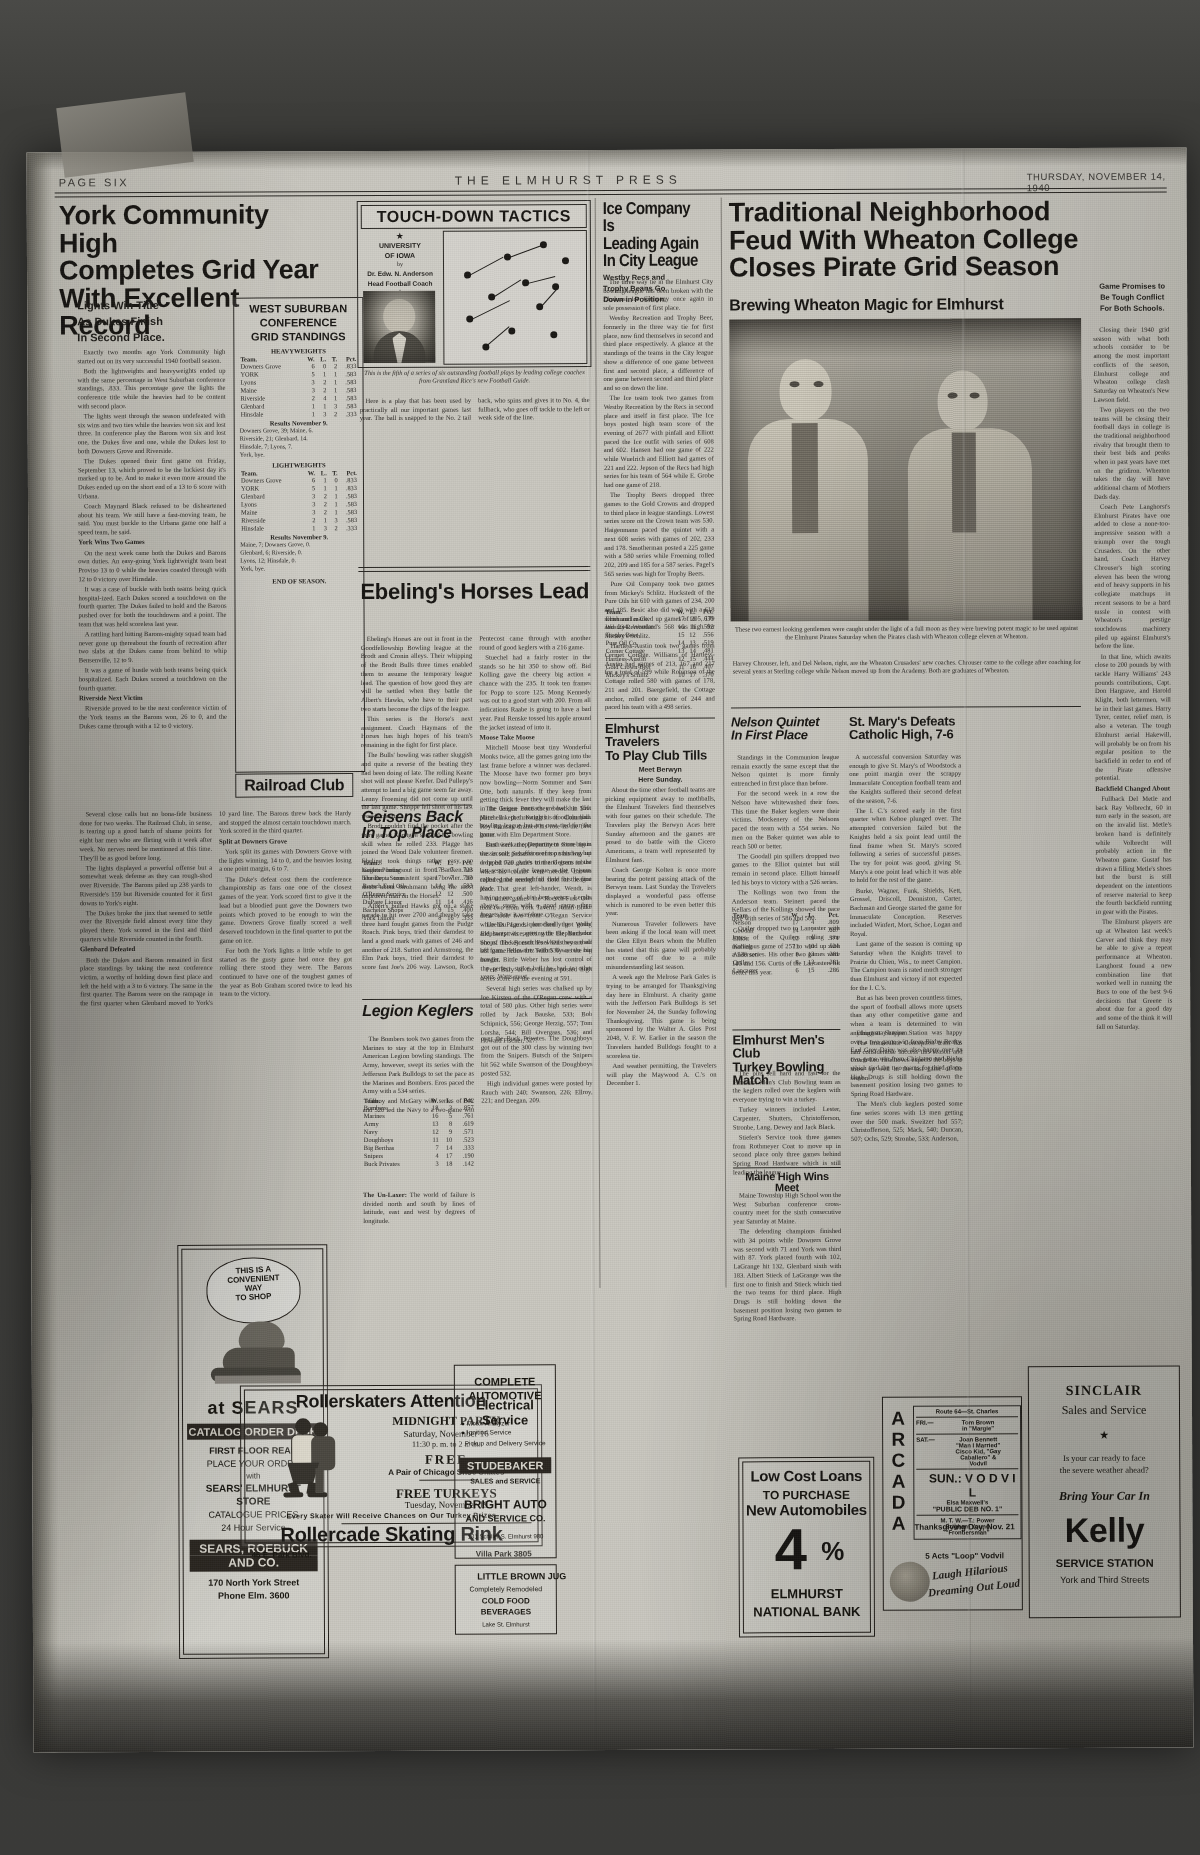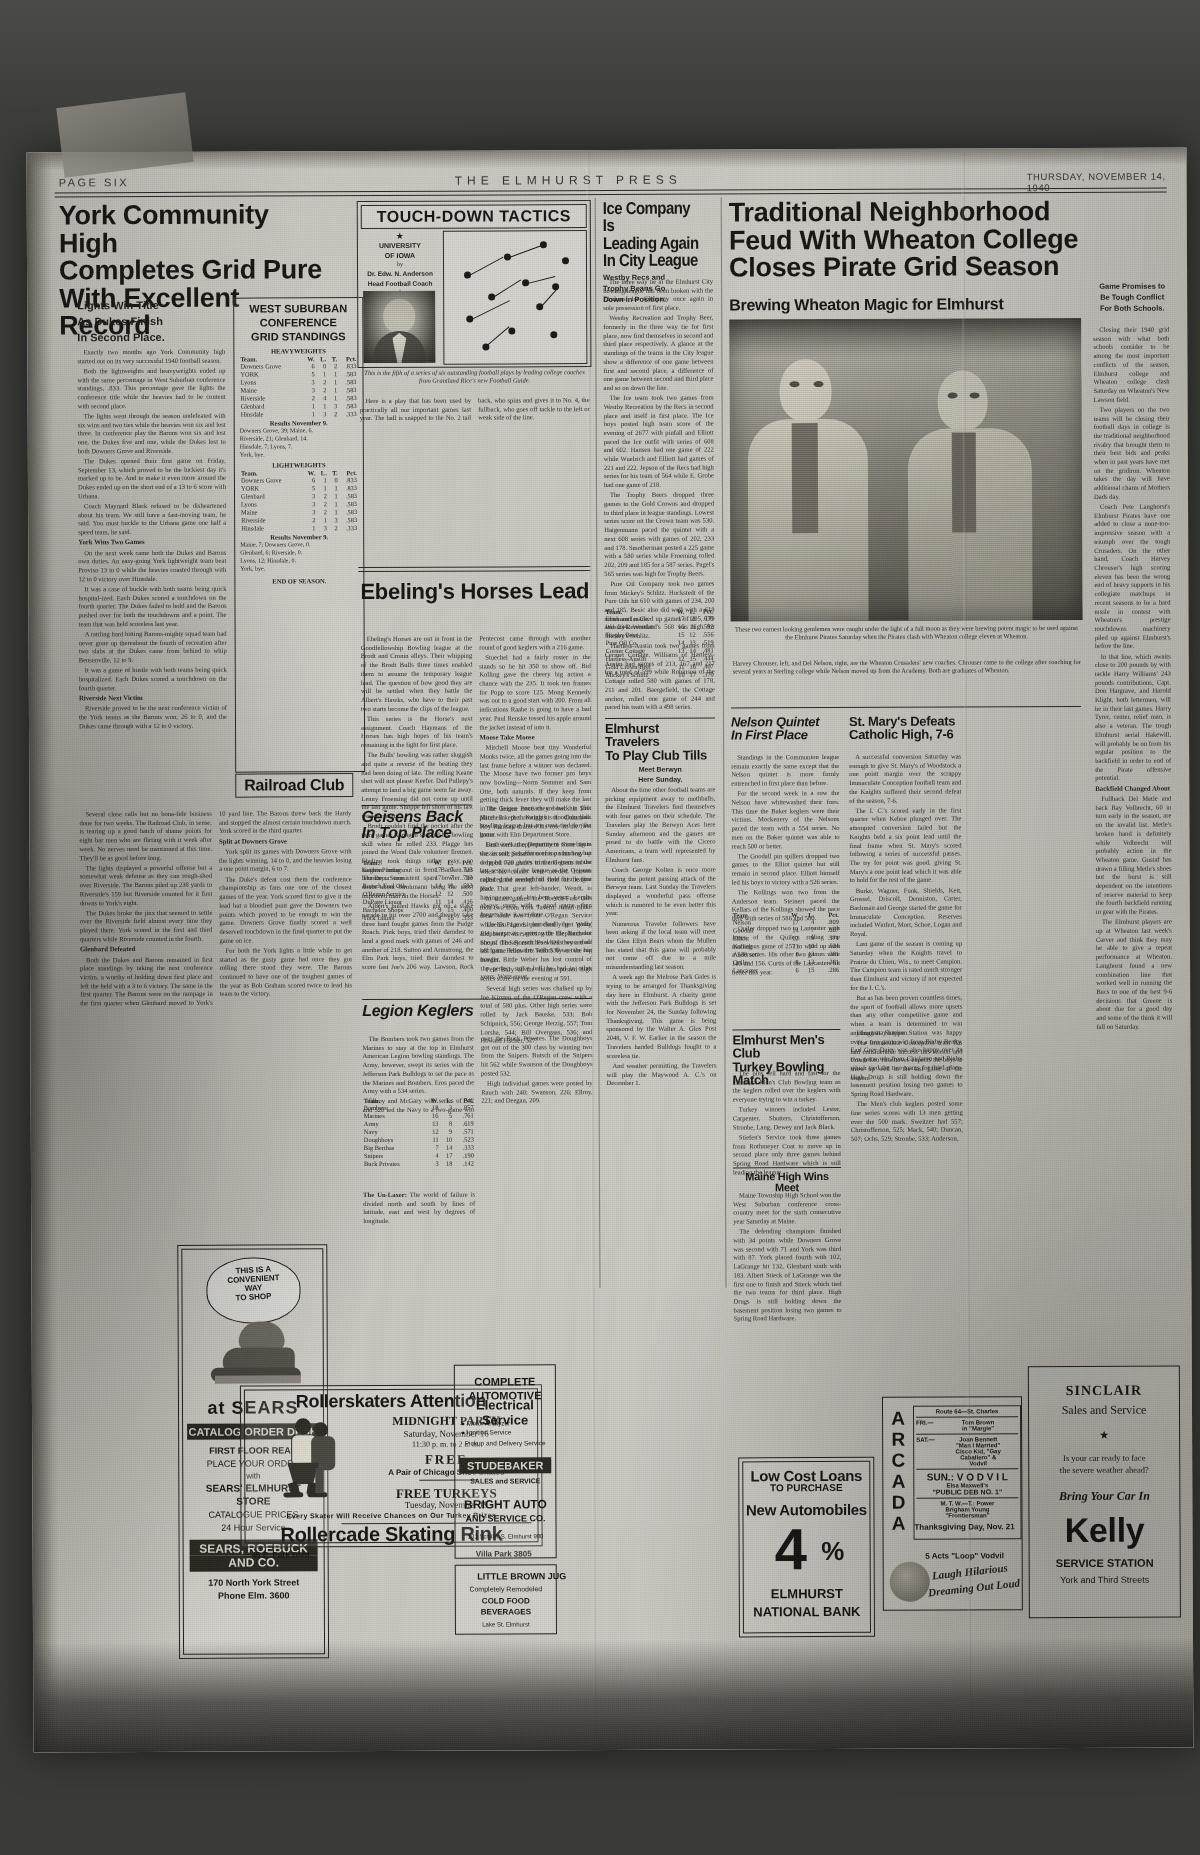--- a/index.html
+++ b/index.html
@@ -121,21 +121,21 @@
   <div class="inner">
 
     <div class="folio" style="left:4px;top:6px;">PAGE SIX</div>
     <div class="masthead" style="left:400px;top:5px;">THE  ELMHURST  PRESS</div>
     <div class="dateline" style="left:972px;top:5px;">THURSDAY, NOVEMBER 14, 1940</div>
     <div class="rule d" style="left:0;top:22px;width:1112px;"></div>
     <div class="rule d" style="left:0;top:26px;width:1112px;"></div>
 
     <div class="col" style="left:4px;top:32px;width:268px;">
       <div class="hl xl">York Community High</div>
-      <div class="hl xl">Completes Grid Pure</div>
+      <div class="hl xl">Completes Grid Year</div>
       <div class="hl xl">With Excellent Record</div>
     </div>
 
     <div class="col" style="left:22px;top:128px;width:150px;">
       <div class="sub">Lights Win Title</div>
       <div class="sub">As Dukes Finish</div>
       <div class="sub">In Second Place.</div>
     </div>
 
     <div class="col body" style="left:22px;top:178px;width:148px;">
@@ -859,21 +859,21 @@
       <div class="adtxt b" style="position:absolute;left:16px;top:6px;width:100%;font-size:9px;">LITTLE BROWN JUG</div>
       <div class="adtxt" style="position:absolute;left:0;top:20px;width:100%;font-size:7px;">Completely Remodeled</div>
       <div class="adtxt b" style="position:absolute;left:0;top:31px;width:100%;font-size:8px;">COLD FOOD</div>
       <div class="adtxt b" style="position:absolute;left:0;top:42px;width:100%;font-size:8px;">BEVERAGES</div>
       <div class="adtxt" style="position:absolute;left:0;top:56px;width:100%;font-size:6px;">Lake St.                    Elmhurst</div>
     </div>
 
     <div class="ad" style="left:678px;top:1290px;width:134px;height:178px;">
       <div class="ad-in"></div>
       <div class="hl md c" style="position:absolute;left:0;top:10px;width:100%;font-size:15px;">Low Cost Loans</div>
-      <div class="adtxt b" style="position:absolute;left:0;top:24px;width:100%;font-size:10px;">TO PURCHASE</div>
+      <div class="adtxt b" style="position:absolute;left:0;top:30px;width:100%;font-size:12px;">TO PURCHASE</div>
       <div class="hl md c" style="position:absolute;left:0;top:44px;width:100%;font-size:15px;">New Automobiles</div>
       <div class="hl c" style="position:absolute;left:24px;top:62px;width:54px;font-size:58px;line-height:58px;">4</div>
       <div class="hl c" style="position:absolute;left:76px;top:80px;width:34px;font-size:26px;">%</div>
       <div class="adtxt b" style="position:absolute;left:0;top:128px;width:100%;font-size:13px;">ELMHURST</div>
       <div class="adtxt b" style="position:absolute;left:0;top:146px;width:100%;font-size:13px;">NATIONAL BANK</div>
     </div>
 
     <div class="ad" style="left:822px;top:1230px;width:138px;height:212px;">
       <div class="hl c" style="position:absolute;left:4px;top:10px;width:22px;font-size:19px;line-height:21px;word-break:break-all;">ARCADA</div>
       <div class="boxed" style="left:30px;top:8px;width:102px;height:128px;padding:2px;">
@@ -891,21 +891,21 @@
           <div class="adtxt b" style="font-size:6px;width:22px;text-align:left;">SAT.—</div>
           <div style="flex:1;">
             <div class="adtxt b" style="font-size:6px;">Joan Bennett</div>
             <div class="adtxt b" style="font-size:6px;">"Man I Married"</div>
             <div class="adtxt b" style="font-size:6px;">Cisco Kid, "Gay</div>
             <div class="adtxt b" style="font-size:6px;">Caballero" &amp;</div>
             <div class="adtxt b" style="font-size:6px;">Vodvil</div>
           </div>
         </div>
         <div style="height:1px;background:#2b2822;margin:2px 0;"></div>
-        <div class="adtxt b" style="font-size:10px;">SUN.:  V O D V I L</div>
+        <div class="adtxt b" style="font-size:12px;padding-left:10px;">SUN.:  V O D V I L</div>
         <div class="adtxt b" style="font-size:6px;">Elsa Maxwell's</div>
         <div class="adtxt b" style="font-size:7px;">"PUBLIC DEB NO. 1"</div>
         <div style="height:1px;background:#2b2822;margin:2px 0;"></div>
         <div class="adtxt b" style="font-size:6px;">M. T. W.—T.:  Power</div>
         <div class="adtxt b" style="font-size:6px;">Brigham Young</div>
         <div class="adtxt b" style="font-size:6px;">"Frontiersman"</div>
       </div>
       <div class="adtxt b" style="position:absolute;left:28px;top:125px;width:106px;font-size:8px;">Thanksgiving Day, Nov. 21</div>
       <div class="adtxt b" style="position:absolute;left:28px;top:154px;width:106px;font-size:8px;">5 Acts "Loop" Vodvil</div>
       <div style="position:absolute;left:6px;top:164px;width:40px;height:40px;border-radius:50%;background:radial-gradient(circle at 40% 35%,#b5b0a2,#6d695f);"></div>

